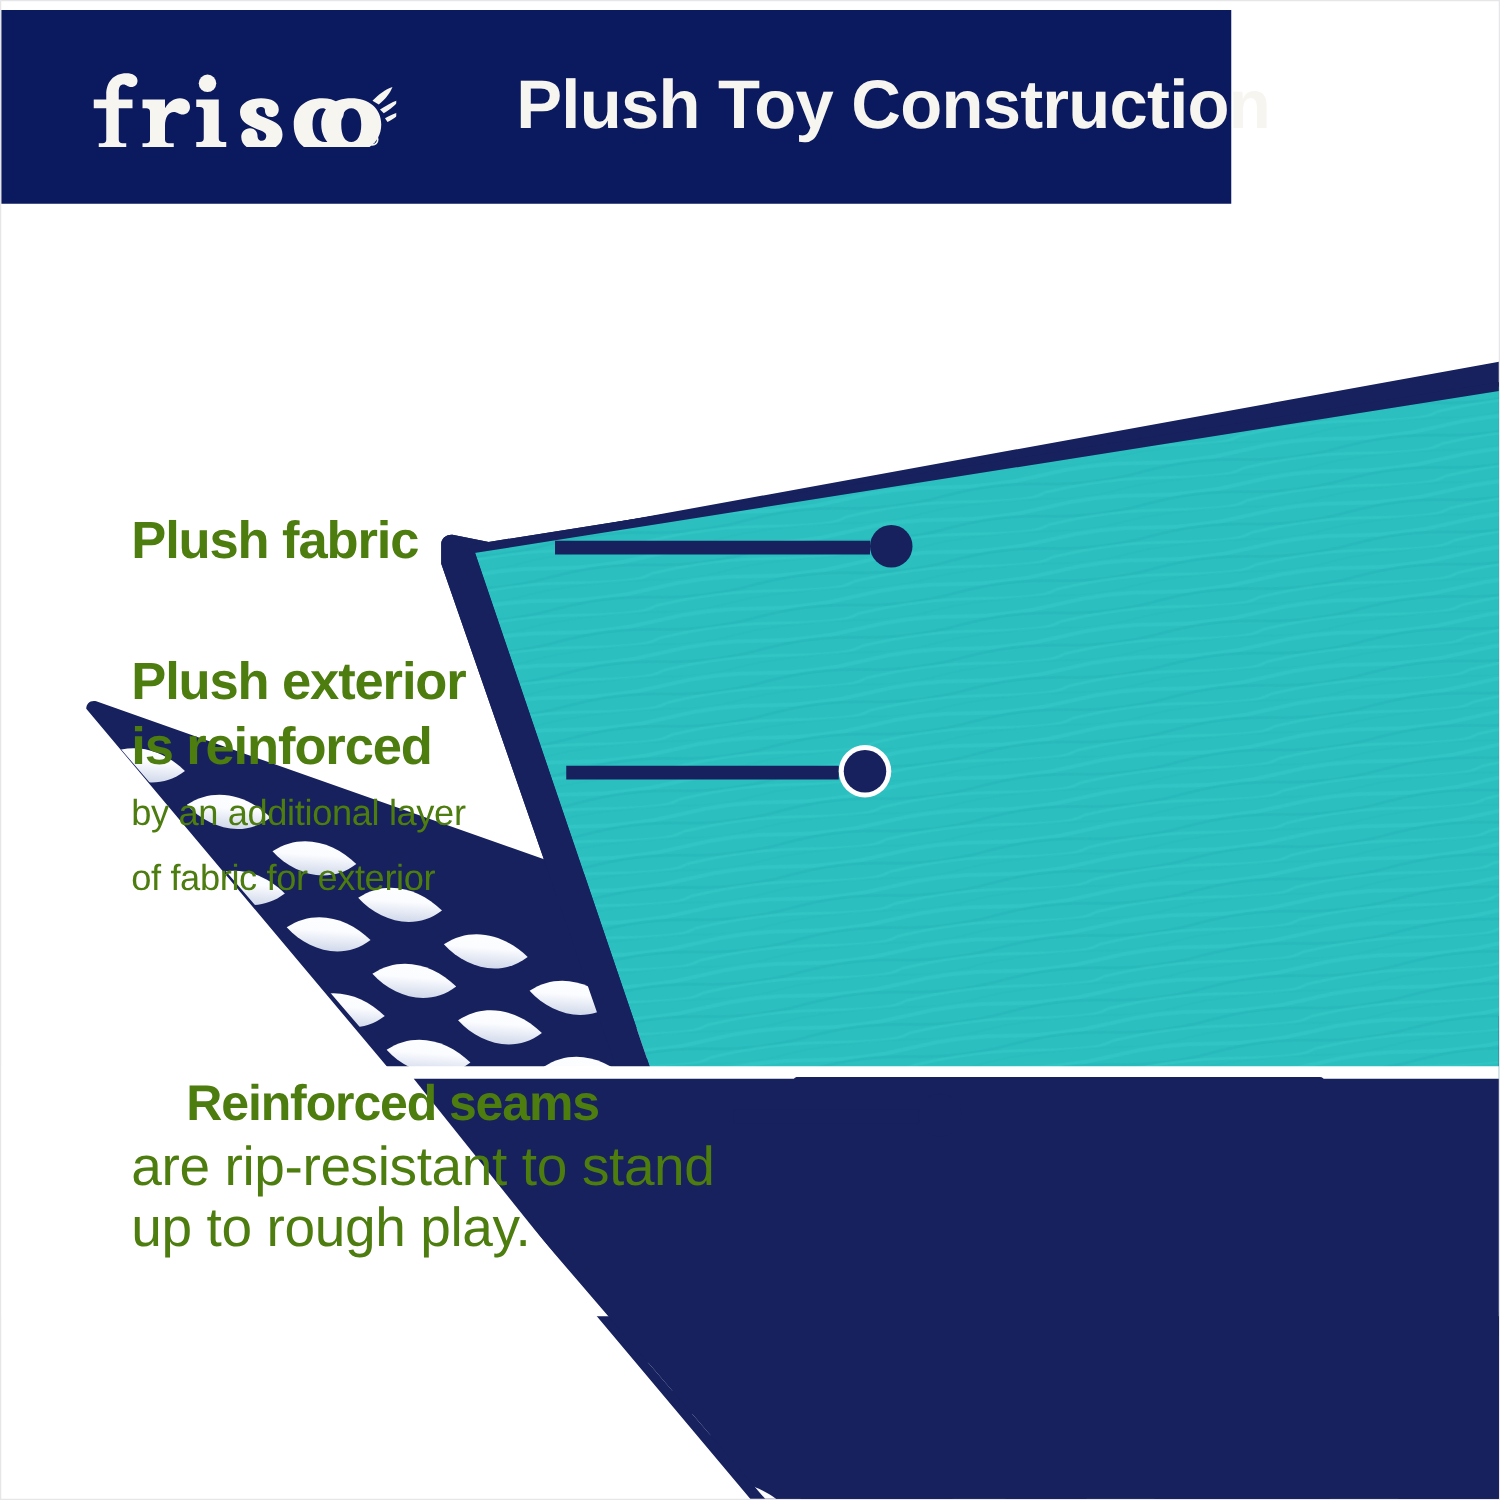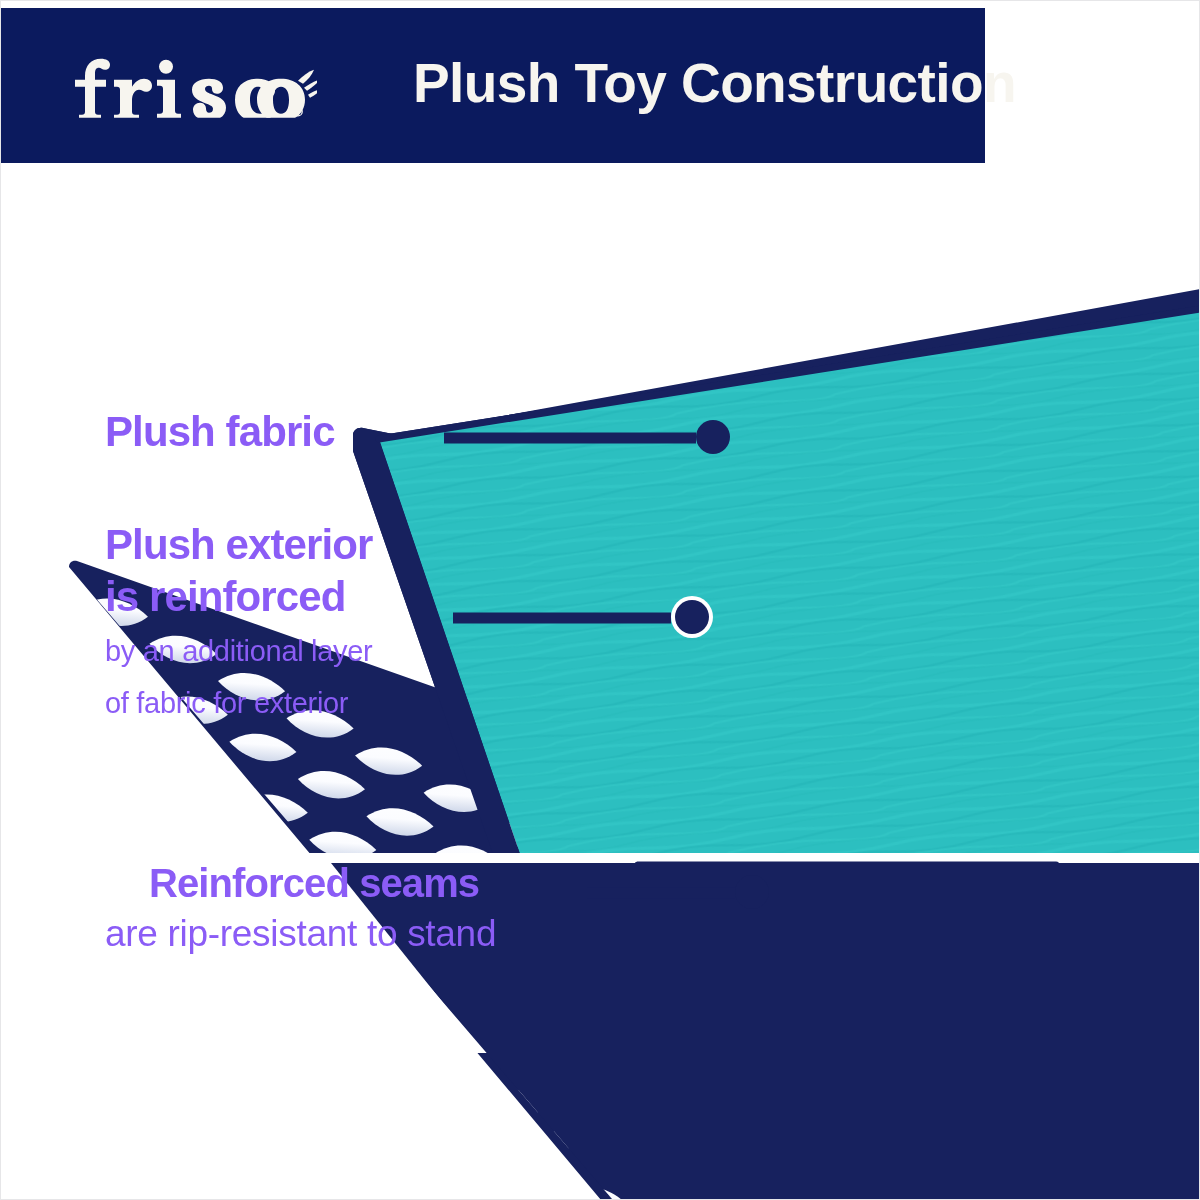--- a/index.html
+++ b/index.html
@@ -66,21 +66,21 @@
   }
   #illustration svg {
     display: block;
     width: 1200px;
     height: 1037px;
   }
 
   
   .callout {
     position: absolute;
-    color: #8b5cf6;
+    color: #4d7c0f;
     font-family: "Liberation Sans", sans-serif;
   }
   .callout .head {
     font-weight: 700;
     letter-spacing: -0.9px;
     display: block;
   }
   .callout .body {
     font-weight: 400;
     letter-spacing: -0.3px;
@@ -113,21 +113,21 @@
   #callout-reinforced-seams {
     left: 104px;
     top: 857px;
   }
   #callout-reinforced-seams .head {
     font-size: 40px;
     line-height: 50px;
     margin-left: 44px;
   }
   #callout-reinforced-seams .body {
-    font-size: 37px;
+    font-size: 44px;
     line-height: 47px;
     margin-top: 2px;
   }
 </style>
 </head>
 <body>
 
 <div id="page">
 
   <div id="header-band">
@@ -523,15 +523,16 @@
   <div class="callout" id="callout-plush-exterior">
     <span class="head">Plush exterior</span>
     <span class="head">is reinforced</span>
     <span class="body">by an additional layer</span>
     <span class="body">of fabric for exterior</span>
   </div>
 
   <div class="callout" id="callout-reinforced-seams">
     <span class="head">Reinforced seams</span>
     <span class="body">are rip-resistant to stand</span>
+    <span class="body">up to rough play.</span>
   </div>
 
 </div>
 
 </body></html>

